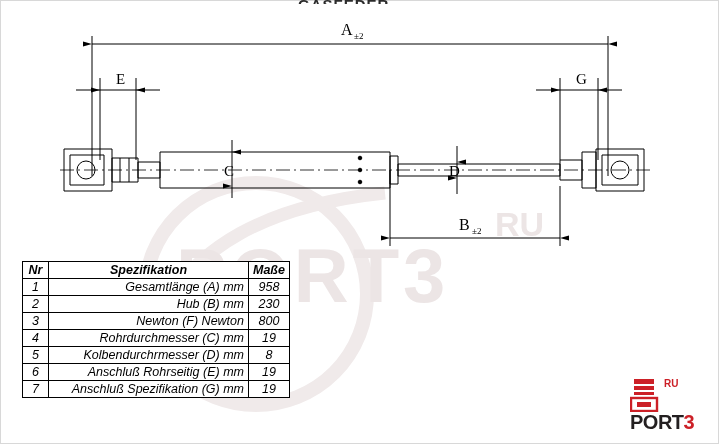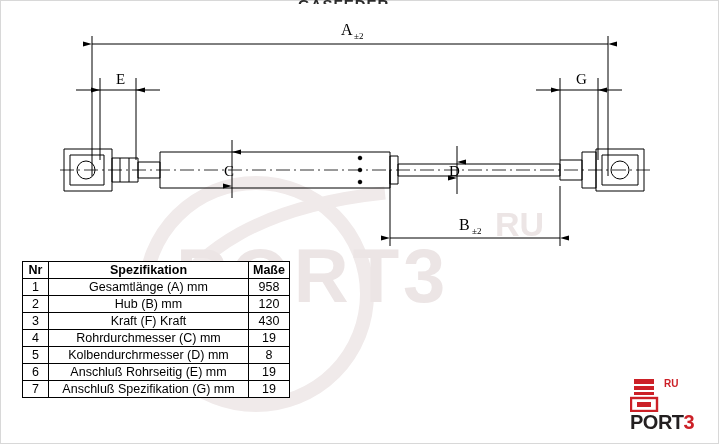--- a/index.html
+++ b/index.html
@@ -91,27 +91,28 @@
     border-collapse: collapse;
     background: #ffffff;
     font-size: 12.5px;
     color: #000000;
   }
   .spec-table th, .spec-table td {
     border: 1px solid #000000;
     padding: 1px 4px;
     height: 17px;
     box-sizing: border-box;
+    font-style: italic;
   }
   .spec-table th {
     font-weight: bold;
     text-align: center;
   }
   .col-nr { width: 26px; text-align: center; }
-  .col-spec { width: 200px; text-align: center; }
+  .col-spec { width: 200px; text-align: right; }
   .col-mass { width: 40px; text-align: center; }
   
   .logo {
     position: absolute;
     left: 630px;
     top: 378px;
     width: 76px;
     height: 52px;
   }
   .logo-mark {
@@ -251,26 +252,26 @@
     </thead>
     <tbody>
       <tr>
         <td class="col-nr">1</td>
         <td class="col-spec">Gesamtlänge (A) mm</td>
         <td class="col-mass">958</td>
       </tr>
       <tr>
         <td class="col-nr">2</td>
         <td class="col-spec">Hub (B)  mm</td>
-        <td class="col-mass">120</td>
+        <td class="col-mass">230</td>
       </tr>
       <tr>
         <td class="col-nr">3</td>
-        <td class="col-spec">Kraft (F) Kraft</td>
-        <td class="col-mass">430</td>
+        <td class="col-spec">Newton (F) Newton</td>
+        <td class="col-mass">800</td>
       </tr>
       <tr>
         <td class="col-nr">4</td>
         <td class="col-spec">Rohrdurchmesser (C) mm</td>
         <td class="col-mass">19</td>
       </tr>
       <tr>
         <td class="col-nr">5</td>
         <td class="col-spec">Kolbendurchrmesser (D) mm</td>
         <td class="col-mass">8</td>

